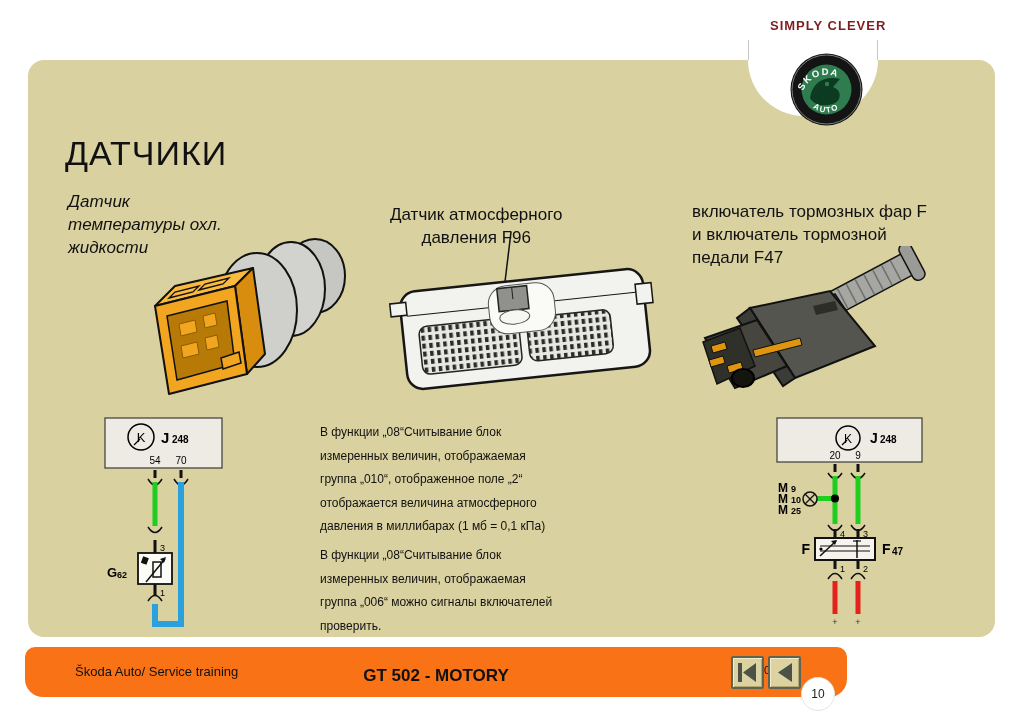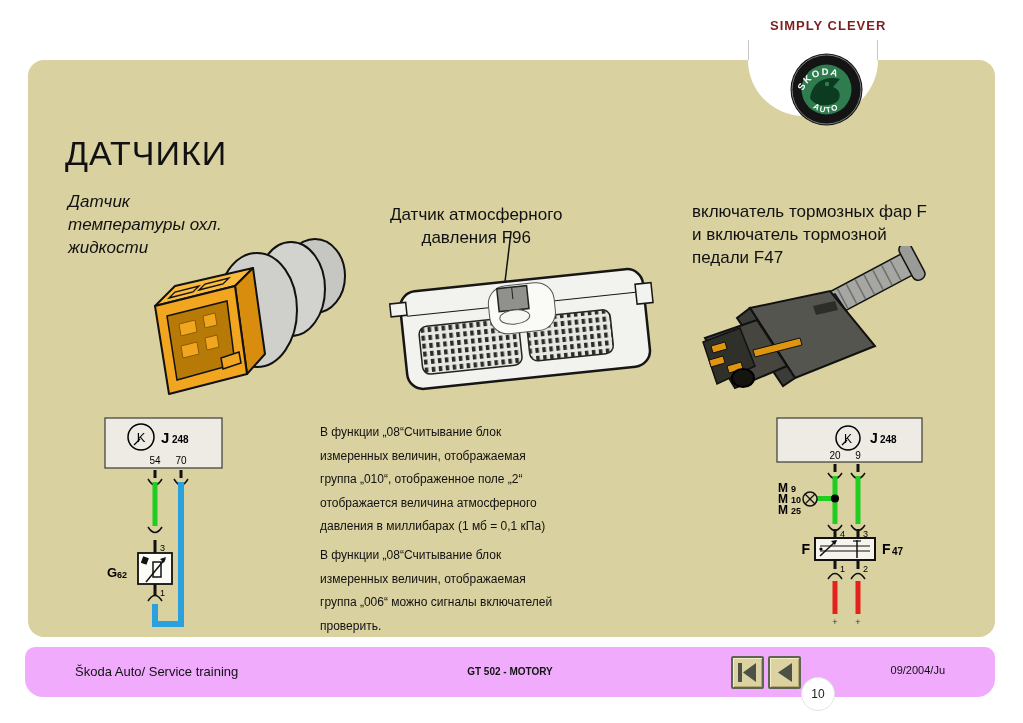--- a/index.html
+++ b/index.html
@@ -26,23 +26,23 @@
   #para1 { top:421px; }
   #para2 { top:544px; }
 
   .illus { z-index:3; }
   #illus-coolant { left:135px; top:216px; }
   #illus-ecu { left:385px; top:228px; }
   #illus-brake { left:695px; top:246px; }
   #ldiag { left:93px; top:410px; z-index:3; }
   #rdiag { left:770px; top:412px; z-index:3; }
 
-  #footer-bar { left:25px; top:647px; width:970px; height:50px; background:#f0abfc; border-radius:10px 10px 18px 18px; z-index:2; }
+  #footer-bar { left:25px; top:647px; width:822px; height:50px; background:#f97316; border-radius:10px 10px 18px 18px; z-index:2; }
   #footer-left { position:absolute; left:50px; top:17px; font-size:13px; color:#111; }
-  #footer-center { position:absolute; left:0; right:0; top:19px; text-align:center; font-size:10px; font-weight:bold; color:#111; }
+  #footer-center { position:absolute; left:0; right:0; top:19px; text-align:center; font-size:17px; font-weight:bold; color:#111; }
   #footer-right { position:absolute; right:50px; top:17px; font-size:11px; color:#111; }
   .navbtn { position:absolute; top:9px; width:33px; height:33px; background:#ddd3a2; border:2px solid #5d6452; border-radius:2px;
             box-shadow: inset 1px 1px 0 #f4edc8, inset -1px -1px 0 #b3a871; cursor:pointer; }
   #nav-first { left:706px; }
   #nav-prev  { left:743px; }
   #page-bubble { left:801px; top:677px; width:34px; height:34px; background:#ffffff; border:1px solid #e3e3e3; border-radius:50%;
                  z-index:5; display:flex; align-items:center; justify-content:center; font-size:12px; color:#222; }
 
   svg text { font-family:"Liberation Sans", sans-serif; }
 </style>

